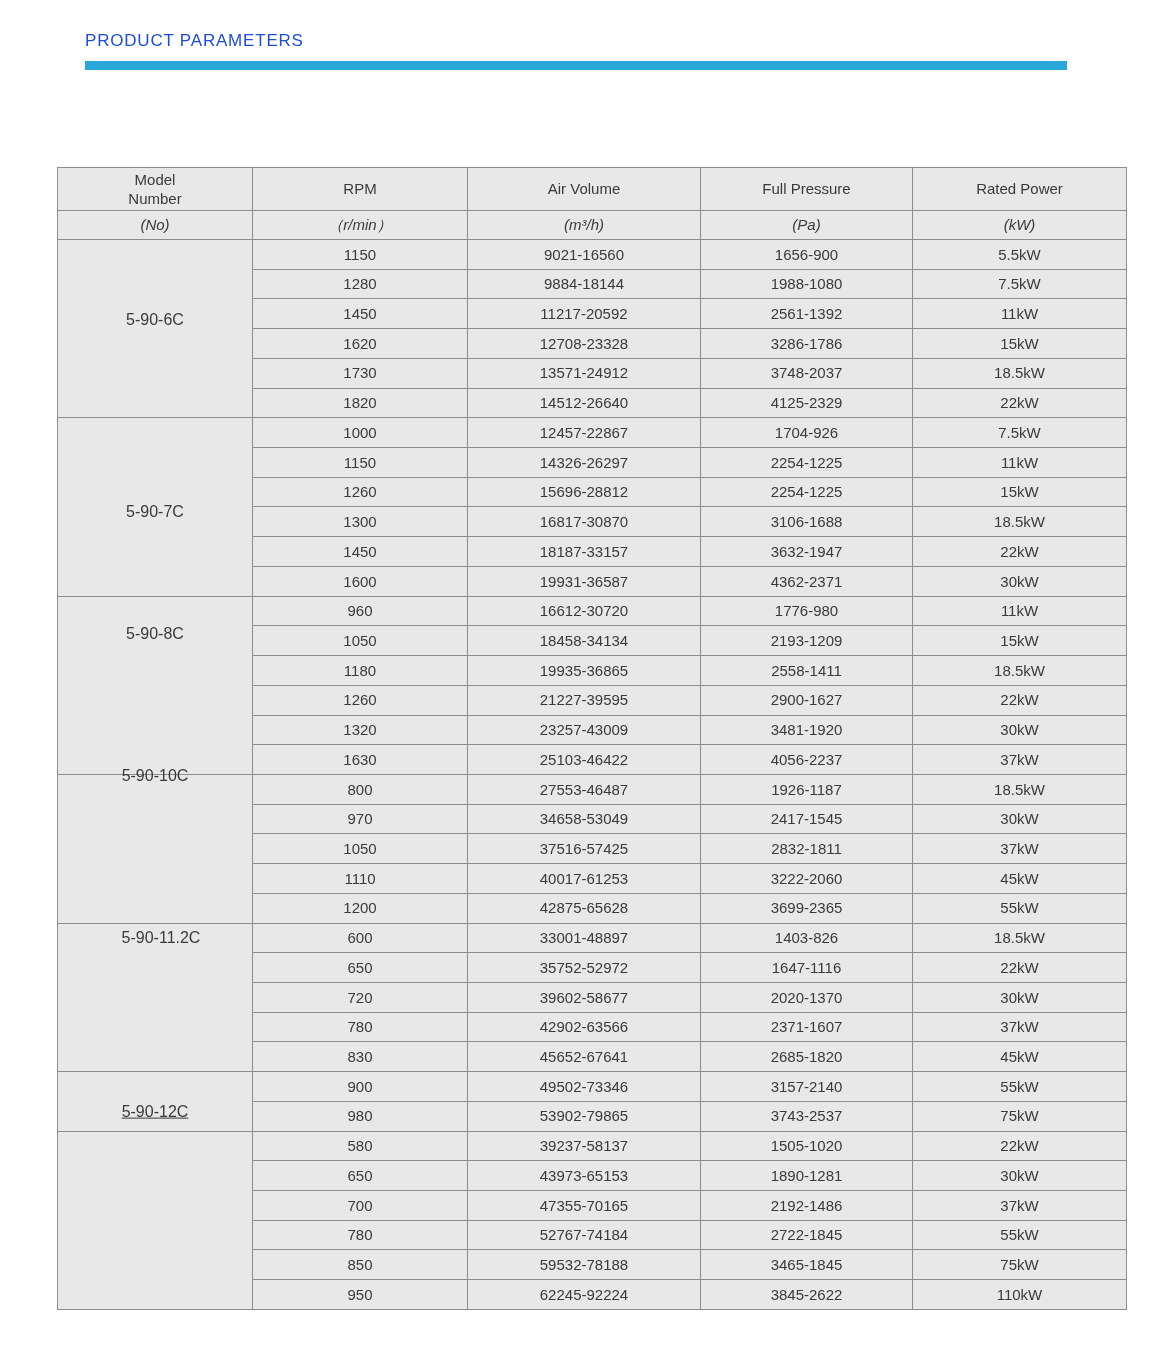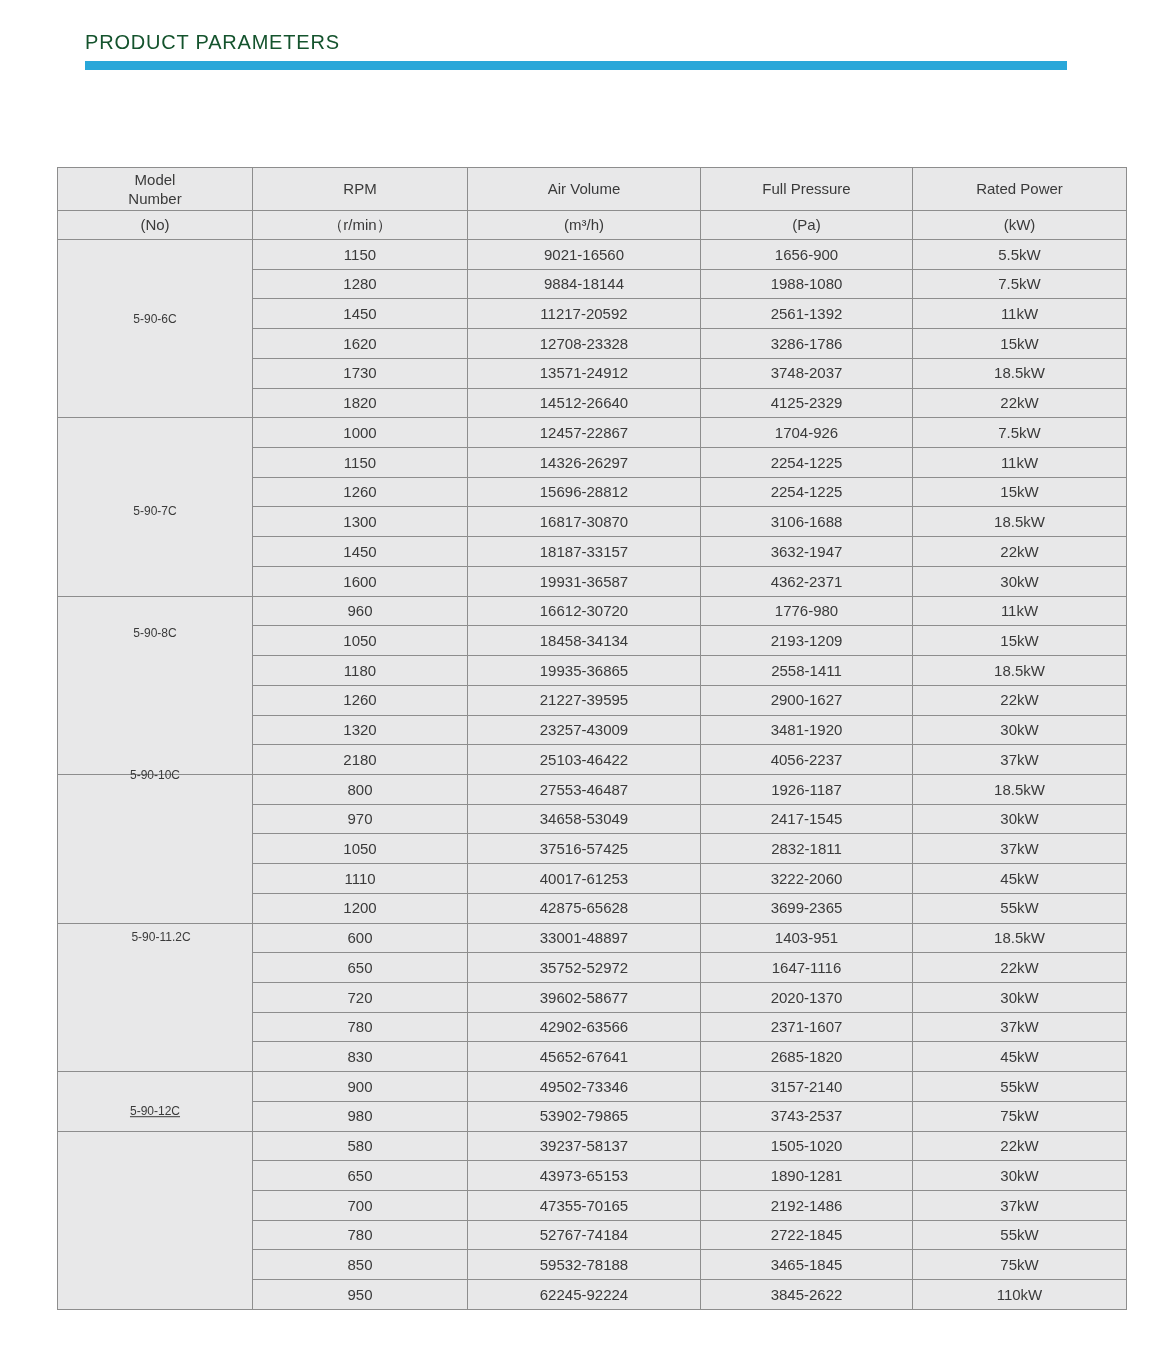--- a/index.html
+++ b/index.html
@@ -14,23 +14,23 @@
     position: relative;
     width: 1158px;
     height: 1348px;
     overflow: hidden;
     background: #ffffff;
   }
   .heading {
     position: absolute;
     left: 85px;
     top: 31px;
-    font-size: 20px;
+    font-size: 17px;
     letter-spacing: 0.8px;
-    color: #14532d;
+    color: #1d4ed8;
     white-space: nowrap;
   }
   .accent-bar {
     position: absolute;
     left: 85px;
     top: 61px;
     width: 982px;
     height: 9px;
     background: #29a7d9;
   }
@@ -47,31 +47,31 @@
     background: #e8e8e9;
     font-size: 15px;
     font-weight: 400;
     color: #3a3a3a;
     text-align: center;
     vertical-align: middle;
     padding: 0;
     line-height: 1.3;
   }
   .spec-table thead tr.h1 th { height: 42px; }
-  .spec-table thead tr.h2 th { height: 28px; }
+  .spec-table thead tr.h2 th { height: 28px; font-style: italic; }
   .spec-table tbody tr { height: 29.72px; }
   th.pre { white-space: pre-line; }
   td.model-cell { position: relative; }
   .model-label {
     position: absolute;
     left: 0;
     right: 0;
     text-align: center;
     transform: translateY(-50%);
-    font-size: 12px;
+    font-size: 16px;
     color: #3a3a3a;
     pointer-events: none;
   }
 </style>
 </head>
 <body>
 
 <div class="page">
 
   <div class="heading">PRODUCT PARAMETERS</div>
@@ -209,21 +209,21 @@
           <td>2900-1627</td>
           <td>22kW</td>
         </tr>
         <tr>
           <td>1320</td>
           <td>23257-43009</td>
           <td>3481-1920</td>
           <td>30kW</td>
         </tr>
         <tr>
-          <td>2180</td>
+          <td>1630</td>
           <td>25103-46422</td>
           <td>4056-2237</td>
           <td>37kW</td>
         </tr>
         <tr>
           <td class="model-cell" rowspan="5">
             <span class="model-label" style="top: 1px;">5-90-10C</span>
           </td>
           <td>800</td>
           <td>27553-46487</td>
@@ -253,21 +253,21 @@
           <td>42875-65628</td>
           <td>3699-2365</td>
           <td>55kW</td>
         </tr>
         <tr>
           <td class="model-cell" rowspan="5">
             <span class="model-label" style="top: 14px; padding-left: 12px;">5-90-11.2C</span>
           </td>
           <td>600</td>
           <td>33001-48897</td>
-          <td>1403-951</td>
+          <td>1403-826</td>
           <td>18.5kW</td>
         </tr>
         <tr>
           <td>650</td>
           <td>35752-52972</td>
           <td>1647-1116</td>
           <td>22kW</td>
         </tr>
         <tr>
           <td>720</td>

